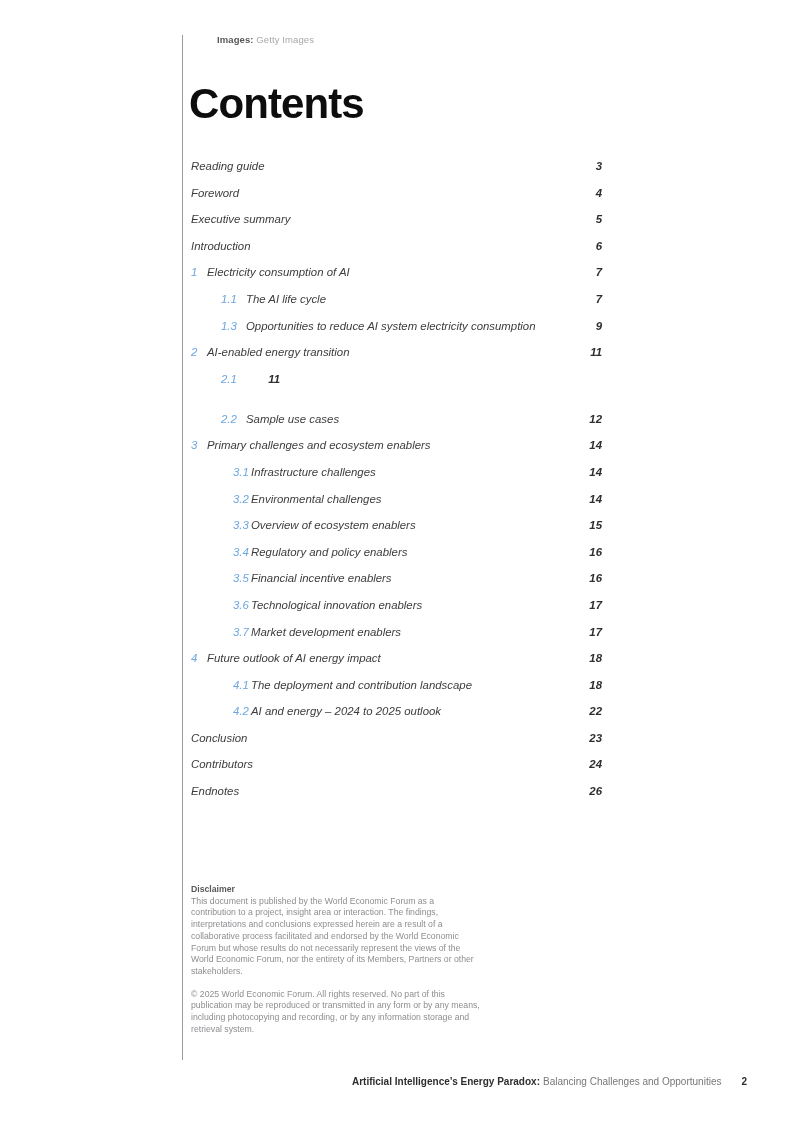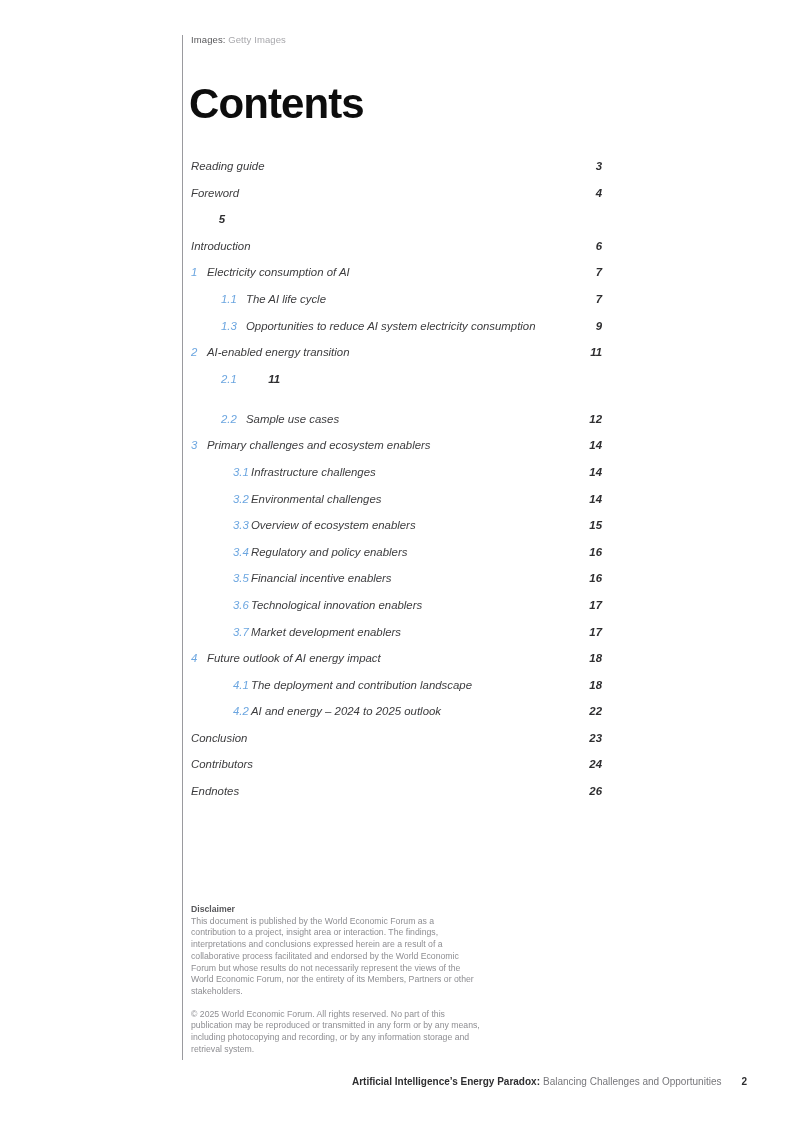--- a/index.html
+++ b/index.html
@@ -37,21 +37,22 @@
     position: absolute;
     left: 191px;
     top: 34px;
     font-size: 9.5px;
     letter-spacing: 0.1px;
     color: #a8a8ac;
     white-space: nowrap;
   }
   .image-credit .lbl {
     color: #58585b;
-    font-weight: normal;
+    font-weight: bold;
+    margin-left: 26px;
   }
 
   .title {
     position: absolute;
     left: 189px;
     top: 83px;
     font-size: 42px;
     font-weight: bold;
     letter-spacing: -0.9px;
     color: #0d0d0d;
@@ -111,21 +112,20 @@
 
   
   .disclaimer {
     position: absolute;
     left: 191px;
     top: 884px;
     width: 290px;
     font-size: 8.7px;
     line-height: 11.7px;
     color: #8e8e92;
-    margin-top: 20px;
   }
   .disclaimer .dis-head {
     font-weight: bold;
     color: #58585b;
     display: block;
   }
   .disclaimer p {
     margin: 0;
   }
   .disclaimer p + p {
@@ -177,20 +177,21 @@
   <div class="toc" id="toc">
       <div class="toc-row plain">
         <span class="label">Reading guide</span>
         <span class="pg">3</span>
       </div>
       <div class="toc-row plain">
         <span class="label">Foreword</span>
         <span class="pg">4</span>
       </div>
       <div class="toc-row plain">
+        <span class="label">Executive summary</span>
         <span class="pg">5</span>
       </div>
       <div class="toc-row plain">
         <span class="label">Introduction</span>
         <span class="pg">6</span>
       </div>
       <div class="toc-row lvl1">
         <span class="num">1</span>
         <span class="label">Electricity consumption of AI</span>
         <span class="pg">7</span>

